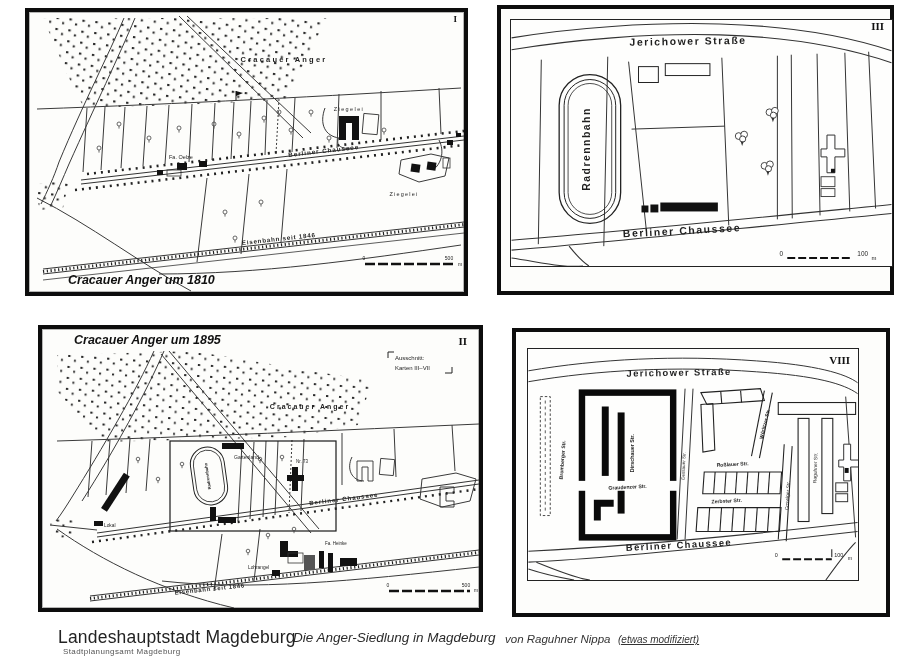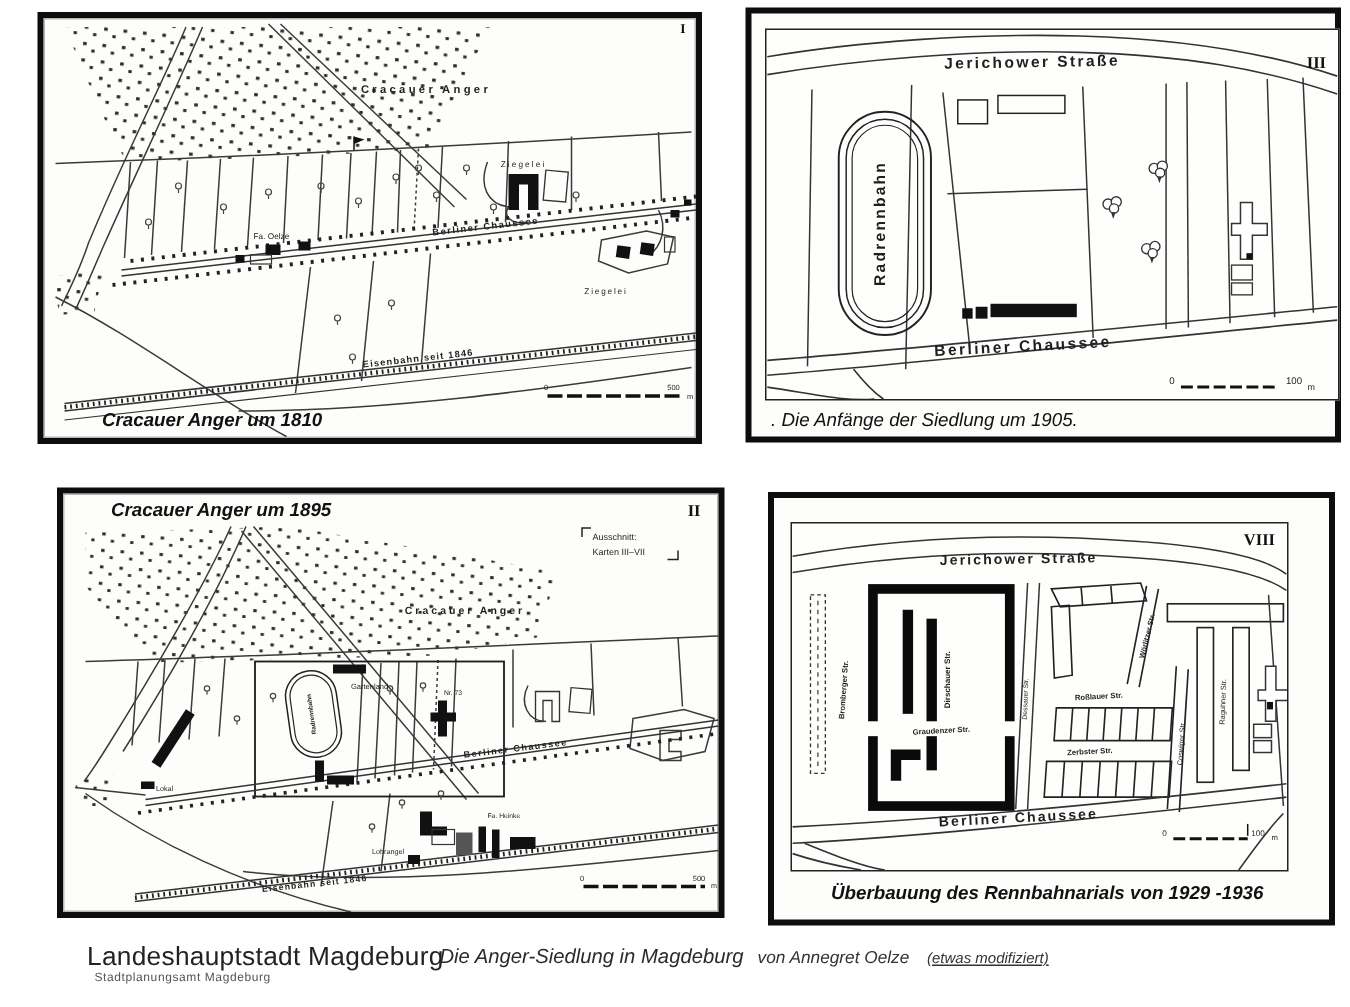--- a/index.html
+++ b/index.html
@@ -208,23 +208,22 @@
         <text x="178" y="25" text-anchor="middle" font-size="10.5" font-weight="bold" letter-spacing="1.6" fill="#111" transform="rotate(-1 178 25)">Jerichower Straße</text>
         <text x="172" y="216" text-anchor="middle" font-size="10.5" font-weight="bold" letter-spacing="1.6" fill="#111" transform="rotate(-3 172 216)">Berliner Chaussee</text>
 
         <g>
           <text x="272" y="238" text-anchor="middle" font-size="6.5">0</text>
           <line x1="278" y1="240" x2="344" y2="240" stroke="#111" stroke-width="2" stroke-dasharray="8 3"></line>
           <text x="354" y="238" text-anchor="middle" font-size="6.5">100</text>
           <text x="363" y="242" font-size="6">m</text>
         </g>
       </svg>
-      <div class="numeral" style="right:8px;top:16px">III</div>
+      <div class="numeral" style="right:8px;top:0">III</div>
     </div>
-    <div class="capPlain" style="left:13px;top:264px">. Die Anfänge der Siedlung um  1905.</div>
   </div>
 
   <div class="panel inner-line" style="left:38px;top:325px;width:445px;height:287px">
     <svg viewBox="0 0 437 279">
       <defs>
         <pattern id="dotsP2" width="13" height="11" patternUnits="userSpaceOnUse" patternTransform="rotate(4)">
           <rect x="2" y="2" width="2.3" height="2" fill="#2a2a2a"></rect>
           <rect x="8" y="6.5" width="2.1" height="1.9" fill="#2a2a2a"></rect>
         </pattern>
         <g id="treeP2">
@@ -435,24 +434,23 @@
         <g>
           <text x="250" y="210" text-anchor="middle" font-size="5.5">0</text>
           <line x1="256" y1="212" x2="306" y2="212" stroke="#111" stroke-width="2" stroke-dasharray="8 3"></line>
           <line x1="306" y1="202" x2="306" y2="210" stroke="#111" stroke-width="1"></line>
           <text x="313" y="210" text-anchor="middle" font-size="5.5">100</text>
           <text x="322" y="213" font-size="5.2">m</text>
         </g>
       </svg>
       <div class="numeral" style="right:8px;top:5px">VIII</div>
     </div>
-    <div class="cap" style="left:15px;top:256px">Überbauung des Rennbahnarials von 1929 -1936</div>
   </div>
 
   <div class="footer">
     <div class="f-org">Landeshauptstadt Magdeburg</div>
     <div class="f-dept">Stadtplanungsamt  Magdeburg</div>
     <div class="f-title">Die Anger-Siedlung in Magdeburg</div>
-    <div class="f-author">von Annegret Oelze</div>
+    <div class="f-author">von Raguhner Nippa</div>
     <div class="f-note">(etwas modifiziert)</div>
   </div>
 
 </div>
 
 </body></html>

